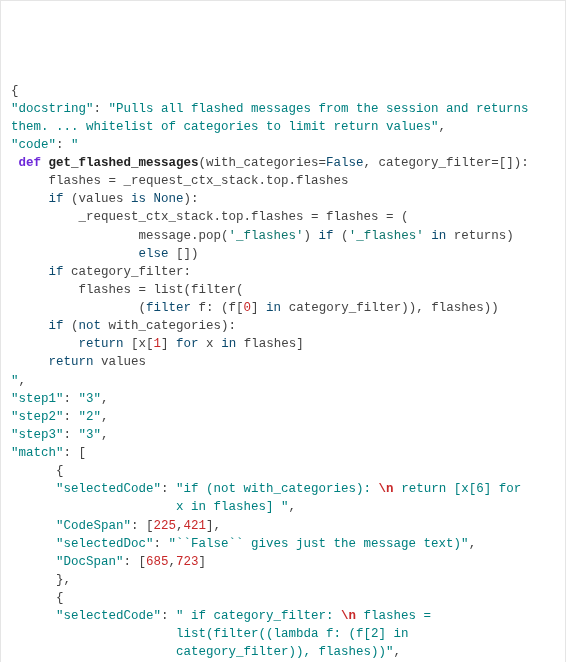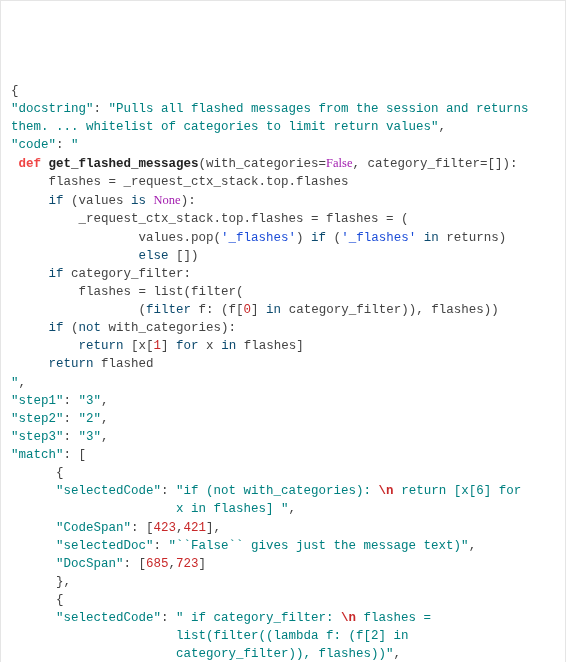--- a/index.html
+++ b/index.html
@@ -16,23 +16,23 @@
     font-size: 12.5px;
     line-height: 1.45;
     color: #444;
     white-space: pre;
   }
   .k-str   { color: #008080; }      
   .k-str2  { color: #008080; margin-top: 13px; }      
   .num     { color: #c82829; }      
   .pykey   { color: #0c4a6e; }      
   .pyfn    { color: #222; font-weight: bold; } 
-  .pydef   { color: #ef4444; font-weight: bold; } 
-  .pyconst { color: #a21caf; font-family: Liberation Serif, serif; }
-  .pystr   { color: #1d4ed8; }      
+  .pydef   { color: #6d28d9; font-weight: bold; } 
+  .pyconst { color: #0c4a6e; }
+  .pystr   { color: #0f766e; }      
   .esc     { color: #c82829; font-weight: bold; } 
   .plain   { color: #444; }
   .brace   { color: #444; }
   .colon   { color: #444; }
   pre {
     margin: 0;
     font-family: inherit;
     font-size: inherit;
     white-space: pre-wrap;
     word-break: break-word;
@@ -44,37 +44,37 @@
 
 
 <pre><span class="brace">{</span>
 <span class="k-str">"docstring"</span><span class="colon">: </span><span class="k-str">"Pulls all flashed messages from the session and returns</span>
 <span class="k-str2">them. ... whitelist of categories to limit return values"</span><span class="plain">,</span>
 <span class="k-str">"code"</span><span class="colon">: </span><span class="k-str">"</span>
  <span class="pydef">def </span><span class="pyfn">get_flashed_messages</span><span class="plain">(with_categories=</span><span class="pyconst">False</span><span class="plain">, category_filter=[]):</span>
  <span class="plain">    flashes = _request_ctx_stack.top.flashes</span>
  <span class="pykey">    if </span><span class="plain">(values </span><span class="pykey">is </span><span class="pyconst">None</span><span class="plain">):</span>
  <span class="plain">        _request_ctx_stack.top.flashes = flashes = (</span>
- <span class="plain">                values.pop(</span><span class="pystr">'_flashes'</span><span class="plain">) </span><span class="pykey">if </span><span class="plain">(</span><span class="pystr">'_flashes'</span><span class="pykey"> in </span><span class="plain">returns)</span>
+ <span class="plain">                message.pop(</span><span class="pystr">'_flashes'</span><span class="plain">) </span><span class="pykey">if </span><span class="plain">(</span><span class="pystr">'_flashes'</span><span class="pykey"> in </span><span class="plain">returns)</span>
  <span class="pykey">                else </span><span class="plain">[])</span>
  <span class="pykey">    if </span><span class="plain">category_filter:</span>
  <span class="plain">        flashes = list(filter(</span>
  <span class="plain">                (</span><span class="pykey">filter </span><span class="plain">f: (f[</span><span class="num">0</span><span class="plain">] </span><span class="pykey">in </span><span class="plain">category_filter)), flashes))</span>
  <span class="pykey">    if </span><span class="plain">(</span><span class="pykey">not </span><span class="plain">with_categories):</span>
  <span class="pykey">        return </span><span class="plain">[x[</span><span class="num">1</span><span class="plain">] </span><span class="pykey">for </span><span class="plain">x </span><span class="pykey">in </span><span class="plain">flashes]</span>
- <span class="pykey">    return </span><span class="plain">flashed</span>
+ <span class="pykey">    return </span><span class="plain">values</span>
 <span class="k-str">"</span><span class="plain">,</span>
 <span class="k-str">"step1"</span><span class="colon">: </span><span class="k-str">"3"</span><span class="plain">,</span>
 <span class="k-str">"step2"</span><span class="colon">: </span><span class="k-str">"2"</span><span class="plain">,</span>
 <span class="k-str">"step3"</span><span class="colon">: </span><span class="k-str">"3"</span><span class="plain">,</span>
 <span class="k-str">"match"</span><span class="colon">: </span><span class="plain">[</span>
       <span class="brace">{</span>
       <span class="k-str">"selectedCode"</span><span class="colon">: </span><span class="k-str">"if (not with_categories): </span><span class="esc">\n</span><span class="k-str"> return [x[6] for</span>
                       <span class="k-str">x in flashes] "</span><span class="plain">,</span>
-      <span class="k-str">"CodeSpan"</span><span class="colon">: </span><span class="plain">[</span><span class="num">423</span><span class="plain">,</span><span class="num">421</span><span class="plain">],</span>
+      <span class="k-str">"CodeSpan"</span><span class="colon">: </span><span class="plain">[</span><span class="num">225</span><span class="plain">,</span><span class="num">421</span><span class="plain">],</span>
       <span class="k-str">"selectedDoc"</span><span class="colon">: </span><span class="k-str">"``False`` gives just the message text)"</span><span class="plain">,</span>
       <span class="k-str">"DocSpan"</span><span class="colon">: </span><span class="plain">[</span><span class="num">685</span><span class="plain">,</span><span class="num">723</span><span class="plain">]</span>
       <span class="brace">}</span><span class="plain">,</span>
       <span class="brace">{</span>
       <span class="k-str">"selectedCode"</span><span class="colon">: </span><span class="k-str">" if category_filter: </span><span class="esc">\n</span><span class="k-str"> flashes =</span>
                       <span class="k-str">list(filter((lambda f: (f[2] in</span>
                       <span class="k-str">category_filter)), flashes))"</span><span class="plain">,</span>
       
       
                      

